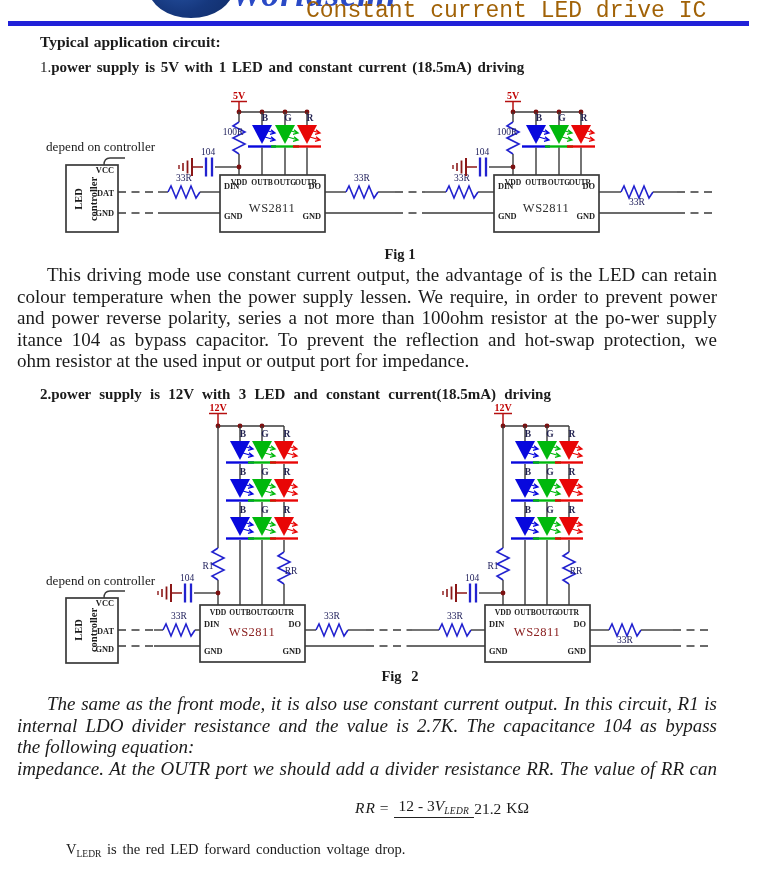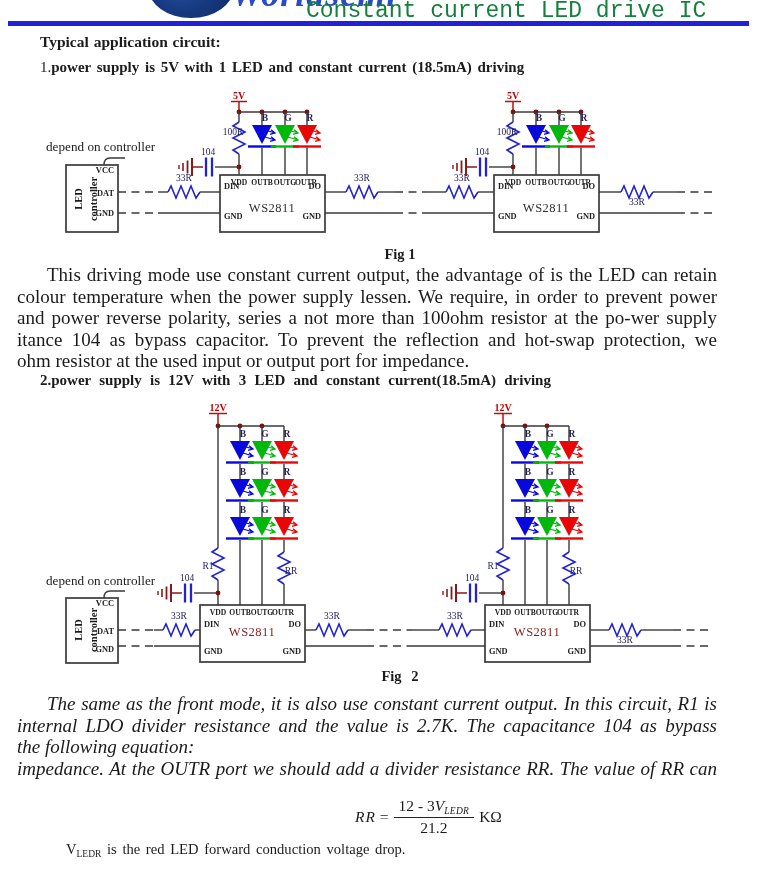--- a/index.html
+++ b/index.html
@@ -5,41 +5,41 @@
   html,body{margin:0;padding:0;background:#888;}
   .page{position:relative;width:757px;height:881px;background:#fff;overflow:hidden;
         font-family:"Liberation Serif",serif;color:#1b1b1b;}
   
   .hdr-clip{position:absolute;top:0;left:0;width:757px;height:21px;overflow:hidden;}
   .globe{position:absolute;left:148px;top:-44px;width:86px;height:62px;border-radius:50%;
          background:radial-gradient(circle at 38% 30%, #2c5cb0 0%, #16387e 55%, #102c66 100%);}
   .logo-word{position:absolute;left:231px;top:-27px;font:italic 700 36px "Liberation Serif",serif;
              color:#2a4ac6;letter-spacing:1px;white-space:nowrap;}
   .doc-title{position:absolute;left:306px;top:0px;width:430px;font-family:"Liberation Mono",monospace;
-             font-size:23px;line-height:23px;color:#15803d;white-space:nowrap;}
+             font-size:23px;line-height:23px;color:#a16207;white-space:nowrap;}
   .hdr-rule{position:absolute;top:21px;left:8px;width:741px;height:5px;background:#2121d8;}
   
   .h-typ{position:absolute;top:33px;left:40px;font-size:15.5px;font-weight:700;word-spacing:1px;}
   .h-sec{position:absolute;left:40px;font-size:15px;font-weight:700;}
   .h-s1{top:59px;word-spacing:2px;text-align:right;}
-  .h-s2{top:372px;word-spacing:4.5px;}
+  .h-s2{top:386px;word-spacing:4.5px;}
   .h-s1 .num{font-weight:400;}
   .fig-cap{position:absolute;left:0;width:800px;text-align:center;font-size:14.5px;font-weight:700;}
   .cap1{top:246px;}
   .cap2{top:668px;word-spacing:6px;}
   .para{position:absolute;left:17px;width:700px;font-size:19px;}
   .p1{top:264px;}
   .p2{top:693px;font-style:italic;}
   .para .ln{height:21.6px;text-align:justify;text-align-last:justify;white-space:normal;overflow:hidden;}
   .para .ln-first{padding-left:30px;}
   .para .ln-last{text-align-last:left;}
   
   .equation{position:absolute;top:797px;left:318px;display:flex;align-items:center;gap:5px;font-size:15.5px;margin-left:37px;}
   .eq-lhs i{letter-spacing:1px;}
-  .frac{display:inline-flex;flex-direction:column;align-items:center;}
+  .frac{display:inline-flex;align-items:flex-end;}
   .frac .num{padding:0 5px 1px;border-bottom:1.4px solid #222;}
   .frac .den{padding-top:1px;}
   sub.vs{font-size:9.5px;font-style:italic;vertical-align:-3px;letter-spacing:.3px;}
   .footnote{position:absolute;top:841px;left:66px;font-size:14.6px;word-spacing:2px;}
   .footnote sub{font-size:9.5px;vertical-align:-3px;}
   
   svg.fig{position:absolute;left:0;}
   svg text{font-family:"Liberation Serif",serif;}
   .w{fill:none;stroke:#3a3a3a;stroke-width:1.4;}
   .dash{fill:none;stroke:#3a3a3a;stroke-width:1.4;stroke-dasharray:8 5.5;}

